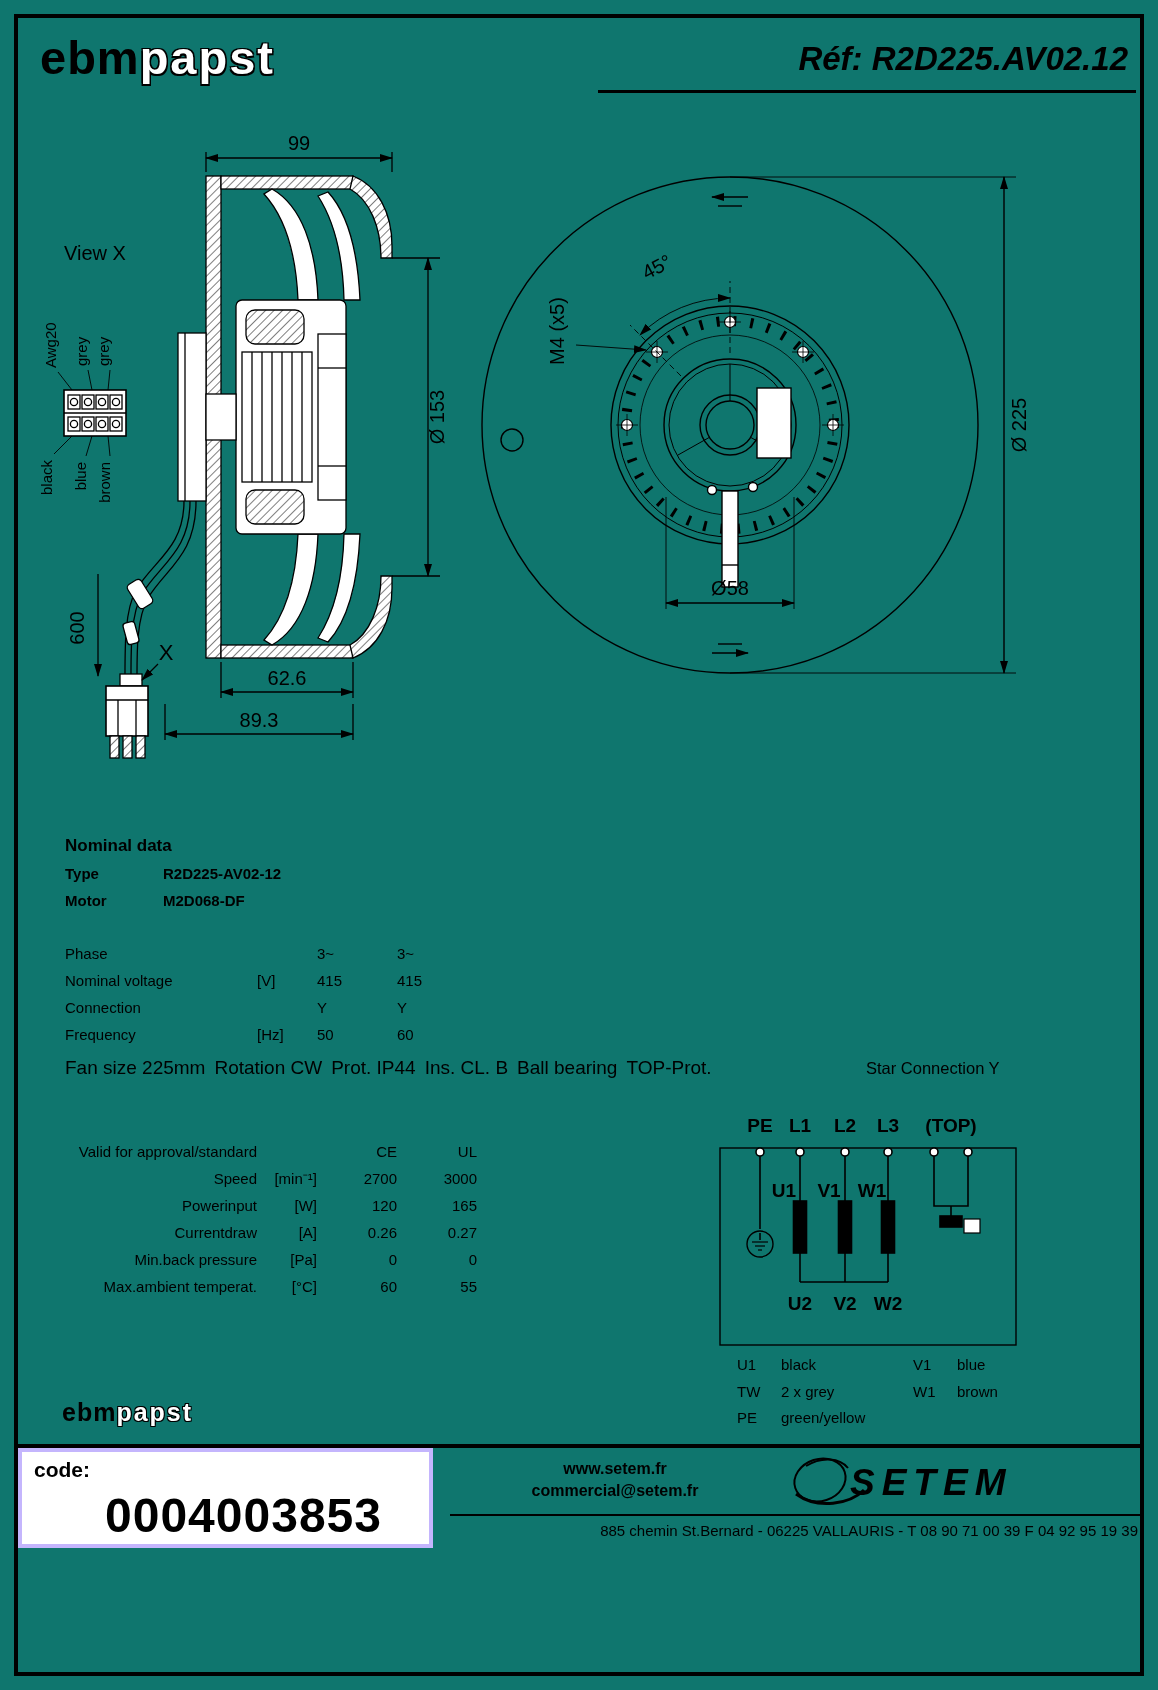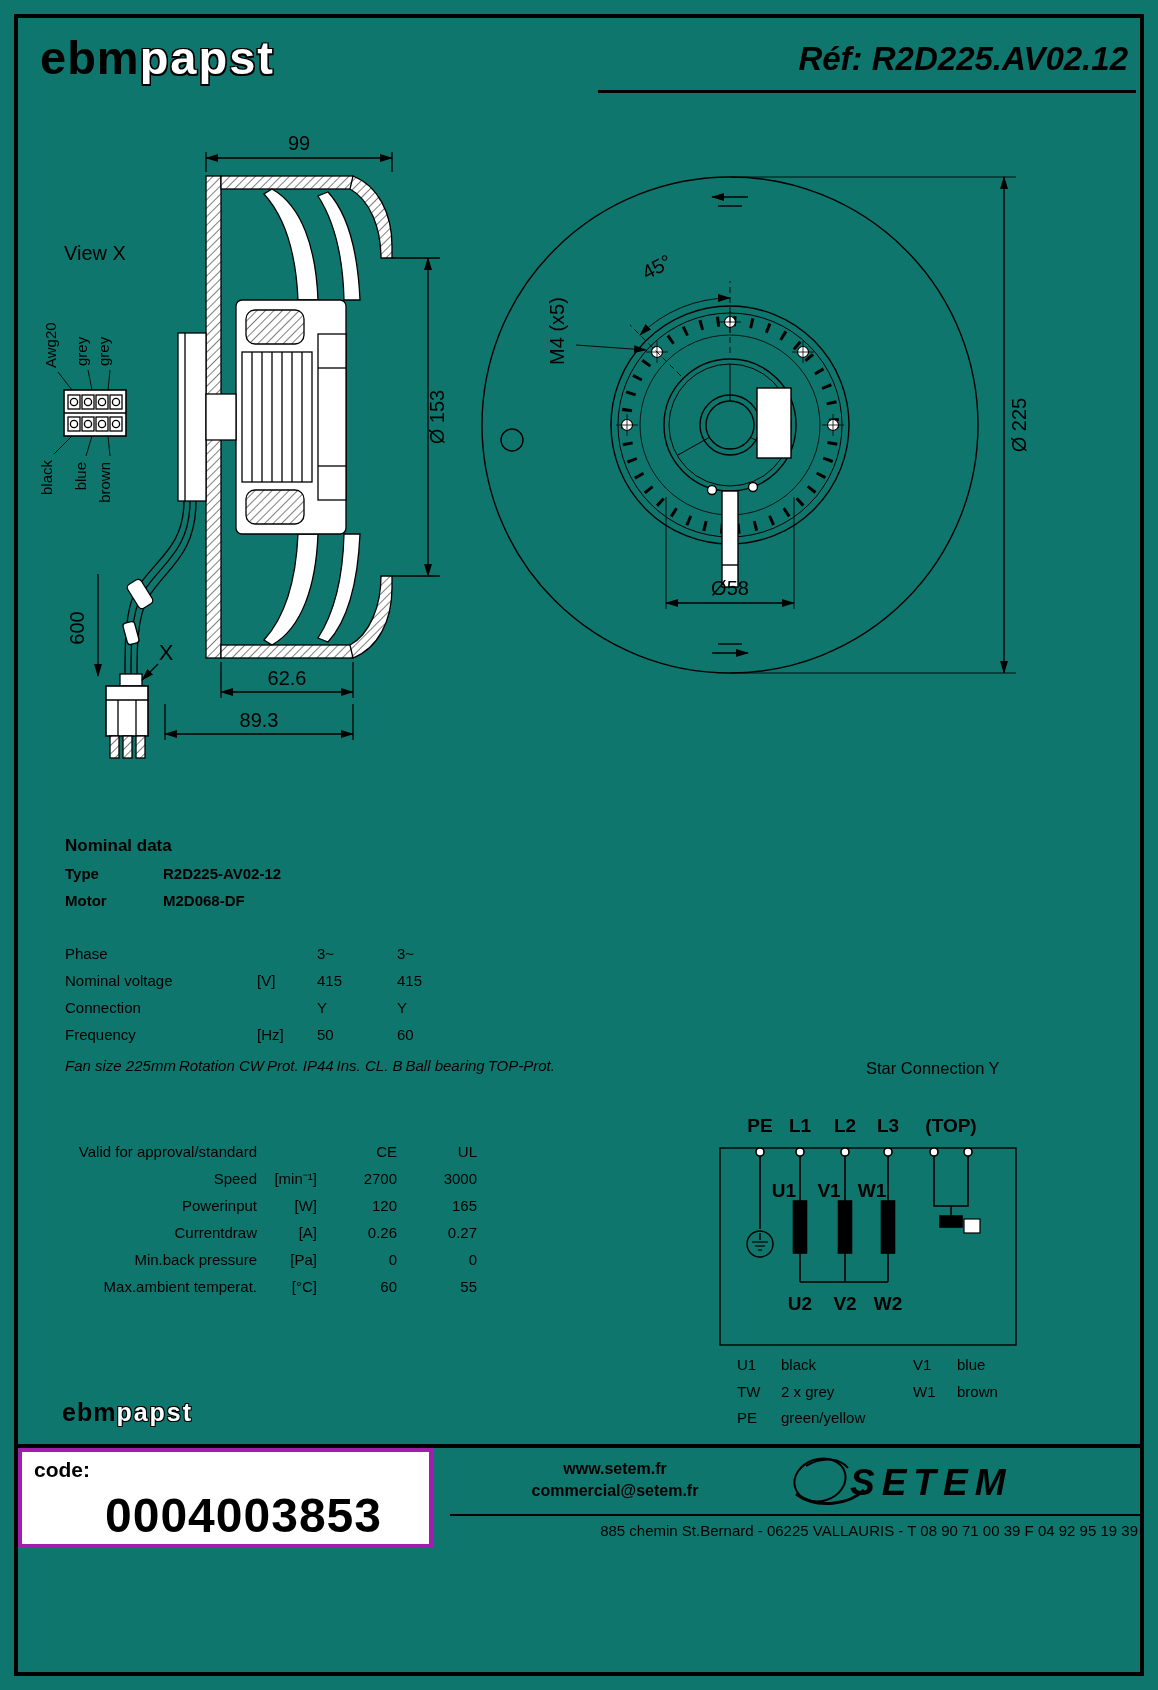--- a/index.html
+++ b/index.html
@@ -24,29 +24,29 @@
   .logo-small .ebm, .logo-small .papst { font-size:25px; }
   .logo-small .papst { text-shadow:-1px -1px 0 #000, 1px -1px 0 #000, -1px 1px 0 #000, 1px 1px 0 #000; }
 
   .ref { font-size:33px; font-weight:bold; font-style:italic; }
   .ref-underline { height:3px; background:#000; }
 
   
   .nominal-title { font-size:17px; font-weight:bold; }
   .tm-grid { display:grid; grid-template-columns:98px auto; font-weight:bold; font-size:15px; line-height:27px; }
   .spec-grid { display:grid; grid-template-columns:192px 60px 80px 80px; font-size:15px; line-height:27px; }
-  .features { display:flex; gap:3px; font-size:15px; white-space:nowrap;font-style:italic; }
+  .features { display:flex; gap:9px; font-size:19px; white-space:nowrap; }
   .star-title { font-size:16.5px; }
 
   
   .legend-row { display:grid; grid-template-columns:44px auto; font-size:15px; line-height:26.5px; }
 
   
   .foot-rule { background:#000; }
-  .code-box { border:4px solid #a21caf; background:#fff; }
+  .code-box { border:4px solid #c4b5fd; background:#fff; }
   .code-label { position:absolute; left:12px; top:6px; font-weight:bold; font-size:21px; }
   .code-value { position:absolute; left:0; top:36px; width:100%; text-align:center; font-weight:bold; font-size:48px; letter-spacing:1px;padding-left:36px; }
   .center-info { text-align:center; }
   .center-info .site { font-weight:bold; font-size:16px; line-height:22px; }
   .center-info .mail { font-weight:bold; font-size:16px; line-height:22px; }
   .address { font-size:15px; text-align:right; }
 
   
   svg text { font-family:"Liberation Sans", sans-serif; fill:#000; stroke:none; }
   svg text.dim { font-size:20px; text-anchor:middle; }

